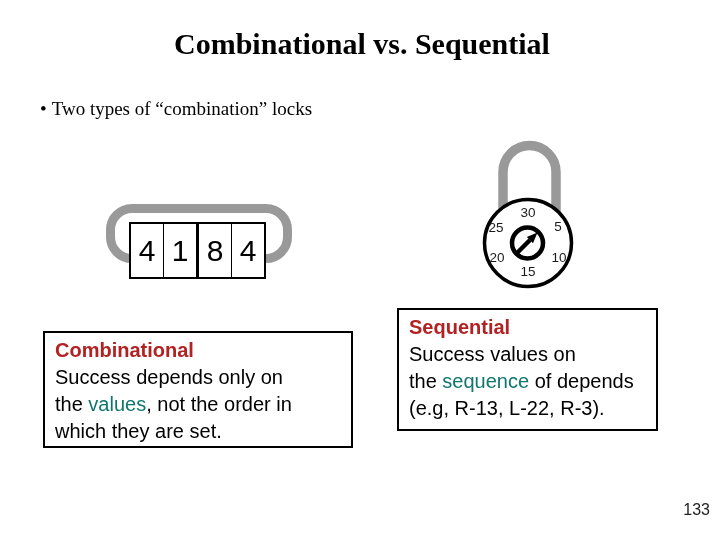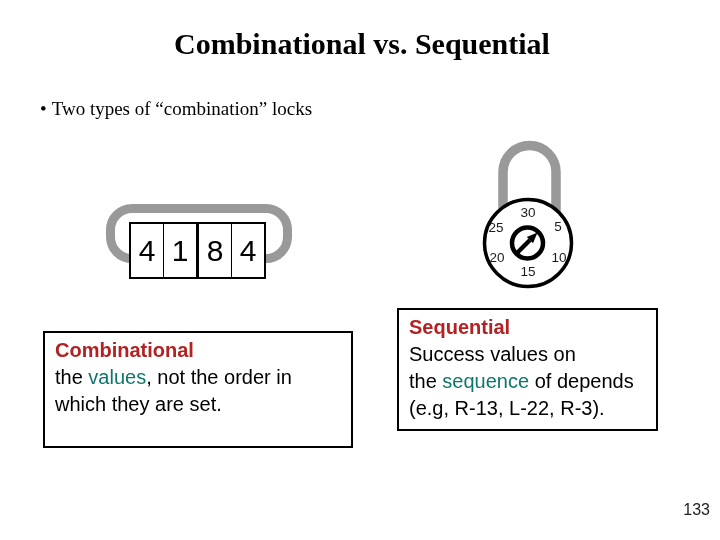--- a/index.html
+++ b/index.html
@@ -144,20 +144,21 @@
     <text x="559" y="262">10</text>
     <text x="528" y="276">15</text>
     <circle cx="527.5" cy="243" r="15.5" fill="#ffffff" stroke="#000" stroke-width="4.5"></circle>
     <line x1="517" y1="253" x2="530" y2="240" stroke="#000" stroke-width="4.5"></line>
     <polygon points="537.5,232.5 533,243.2 526.8,237 " fill="#000"></polygon>
   </svg>
 
   <div class="card card-left">
     <div class="card-title">Combinational</div>
     <div>
+        <div><span>Success depends only on</span></div>
         <div><span>the </span><span class="green">values</span><span>, not the order in</span></div>
         <div><span>which they are set.</span></div>
       </div>
   </div>
 
   <div class="card card-right">
     <div class="card-title">Sequential</div>
     <div>
         <div><span>Success values on</span></div>
         <div><span>the </span><span class="green">sequence</span><span> of depends</span></div>

